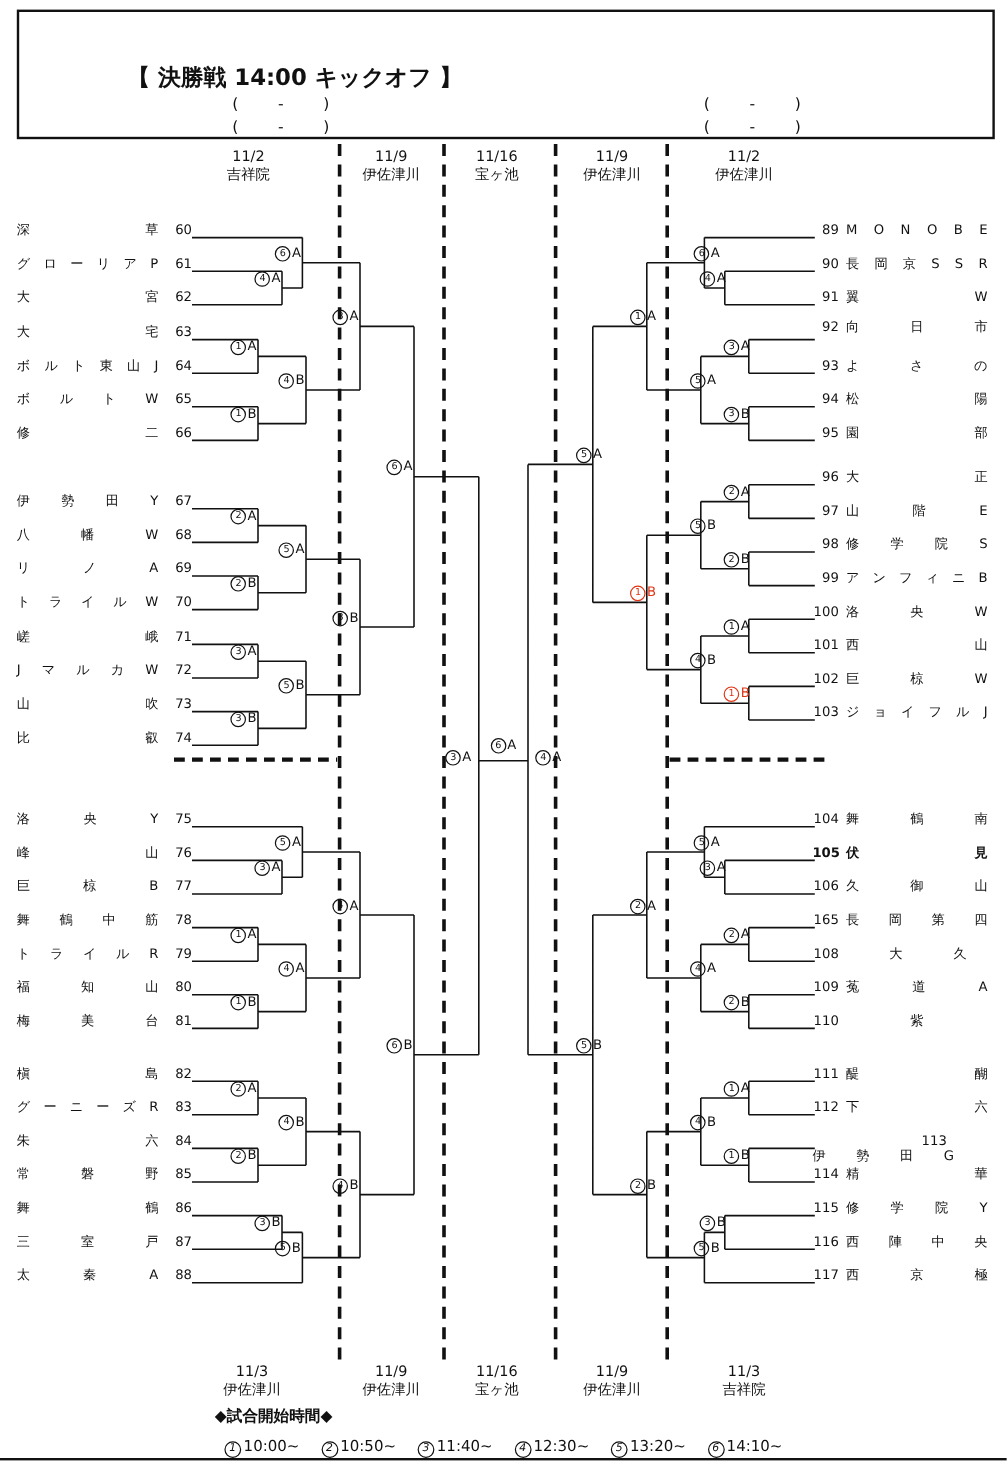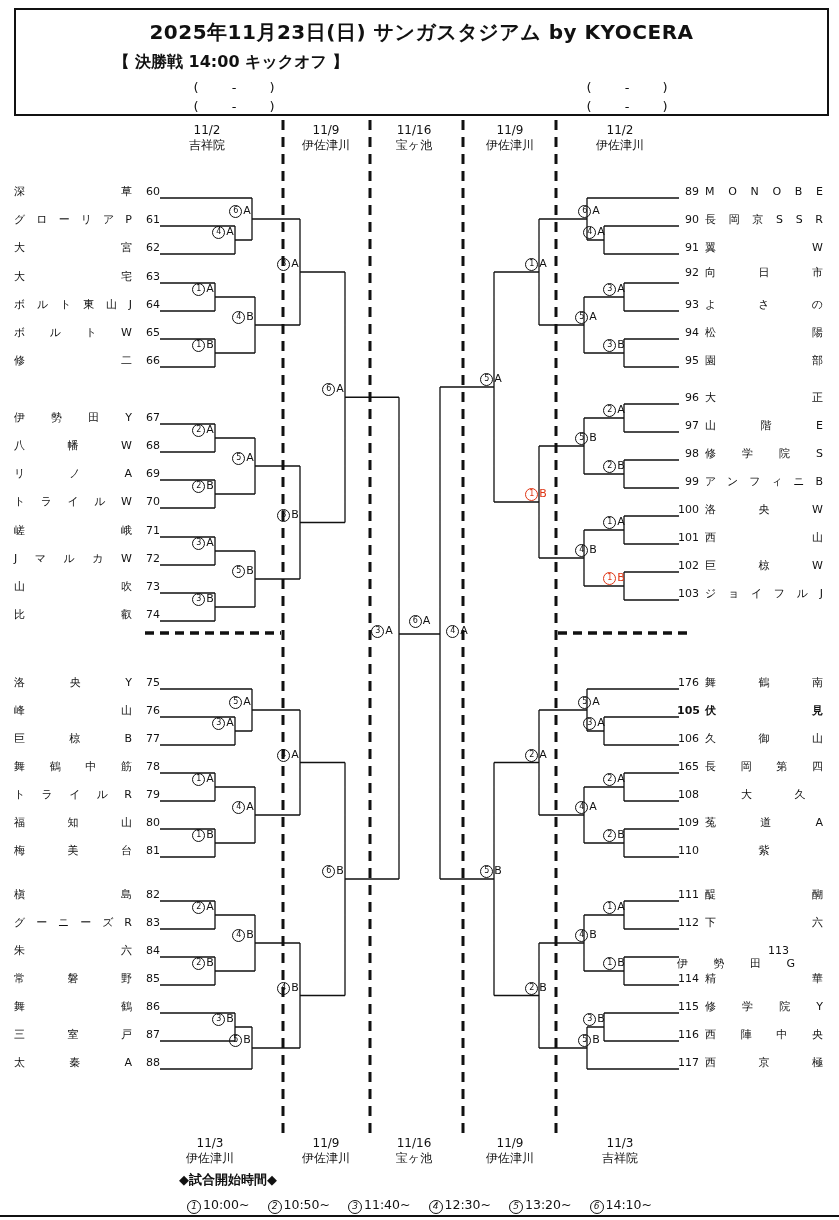--- a/index.html
+++ b/index.html
@@ -3,21 +3,21 @@
 <meta charset="utf-8">
 <style>
   html,body{margin:0;padding:0}
   body{background:#fff;font-family:"DejaVu Sans","Liberation Sans",sans-serif;color:#111}
   #page{position:relative;width:839px;height:1220px;background:#fff;overflow:hidden}
   .abs{position:absolute}
   #lines{left:0;top:0;width:839px;height:1220px}
 
   .hbox{left:14px;top:8px;width:811px;height:104px;border:2px solid #111}
   .htitle{left:0;width:100%;top:9px;text-align:center;font-weight:bold;font-size:20px;letter-spacing:.5px;white-space:nowrap}
-  .hsub{top:42px;width:250px;text-align:center;font-weight:bold;font-size:16px;white-space:nowrap}
+  .hsub{top:42px;width:250px;text-align:center;font-weight:bold;font-size:19px;white-space:nowrap}
   .hsub.hl{left:90px}.hsub.hr{left:482px}
   .hscore{width:250px;text-align:center;font-size:13px;white-space:pre}
   .hscore.hl{left:93px}.hscore.hr{left:486px}
 
   .colhead{width:110px;text-align:center;font-size:12px;line-height:15px;white-space:nowrap}
 
   .team{height:13px;font-size:11px;line-height:13px;display:flex;align-items:flex-end;white-space:nowrap}
   .team .nm{width:118px;display:flex;justify-content:space-between}
   .team .nm.single{justify-content:center}
   .team .no{text-align:right}
@@ -40,21 +40,20 @@
 
 <div id="page">
 
   <svg id="lines" class="abs" viewBox="0 0 839 1220">
     <path id="bpath" fill="none" stroke="#111" stroke-width="1.3" d="M160 226L235 226M160 254L235 254M235 226L235 254M160 198L252 198M235 240L252 240M252 198L252 240M160 283L215 283M160 311L215 311M215 283L215 311M160 339L215 339M160 367L215 367M215 339L215 367M215 297L255 297M215 353L255 353M255 297L255 353M252 219L300 219M255 325L300 325M300 219L300 325M160 424L215 424M160 452L215 452M215 424L215 452M160 480L215 480M160 508L215 508M215 480L215 508M215 438L255 438M215 494L255 494M255 438L255 494M160 537L215 537M160 565L215 565M215 537L215 565M160 593L215 593M160 621L215 621M215 593L215 621M215 551L255 551M215 607L255 607M255 551L255 607M255 466L300 466M255 579L300 579M300 466L300 579M300 272L345 272M300 522.5L345 522.5M345 272L345 522.5M345 397.25L399 397.25M160 717L235 717M160 745L235 745M235 717L235 745M160 689L252 689M235 731L252 731M252 689L252 731M160 773L215 773M160 801L215 801M215 773L215 801M160 829L215 829M160 857L215 857M215 829L215 857M215 787L255 787M215 843L255 843M255 787L255 843M252 710L300 710M255 815L300 815M300 710L300 815M160 901L215 901M160 929L215 929M215 901L215 929M160 957L215 957M160 985L215 985M215 957L215 985M215 915L255 915M215 971L255 971M255 915L255 971M160 1013L235 1013M160 1041L235 1041M235 1013L235 1041M235 1027L252 1027M160 1069L252 1069M252 1027L252 1069M255 943L300 943M252 1048L300 1048M300 943L300 1048M300 762.5L345 762.5M300 995.5L345 995.5M345 762.5L345 995.5M345 879L399 879M679 226L604 226M679 254L604 254M604 226L604 254M679 198L587 198M604 240L587 240M587 198L587 240M679 283L624 283M679 311L624 311M624 283L624 311M679 339L624 339M679 367L624 367M624 339L624 367M624 297L584 297M624 353L584 353M584 297L584 353M587 219L539 219M584 325L539 325M539 219L539 325M679 404L624 404M679 432L624 432M624 404L624 432M679 460L624 460M679 488L624 488M624 460L624 488M624 418L584 418M624 474L584 474M584 418L584 474M679 516L624 516M679 544L624 544M624 516L624 544M679 572L624 572M679 600L624 600M624 572L624 600M624 530L584 530M624 586L584 586M584 530L584 586M584 446L539 446M584 558L539 558M539 446L539 558M539 272L494 272M539 502L494 502M494 272L494 502M494 387L440 387M679 717L604 717M679 745L604 745M604 717L604 745M679 689L587 689M604 731L587 731M587 689L587 731M679 773L624 773M679 801L624 801M624 773L624 801M679 829L624 829M679 857L624 857M624 829L624 857M624 787L584 787M624 843L584 843M584 787L584 843M587 710L539 710M584 815L539 815M539 710L539 815M679 901L624 901M679 929L624 929M624 901L624 929M679 957L624 957M679 985L624 985M624 957L624 985M624 915L584 915M624 971L584 971M584 915L584 971M679 1013L604 1013M679 1041L604 1041M604 1013L604 1041M604 1027L587 1027M679 1069L587 1069M587 1027L587 1069M584 943L539 943M587 1048L539 1048M539 943L539 1048M539 762.5L494 762.5M539 995.5L494 995.5M494 762.5L494 995.5M494 879L440 879M399 397.25L399 879M440 387L440 879M399 634L440 634"></path>
     <path id="vdash" fill="none" stroke="#111" stroke-width="3" stroke-dasharray="10 7" d="M283 120V1133M370 120V1133M463 120V1133M556 120V1133"></path>
     <path id="hdash" fill="none" stroke="#111" stroke-width="3.5" stroke-dasharray="9 6" d="M145 633H281M558 633H688"></path>
   </svg>
 
   <div class="abs hbox">
-    <div class="abs htitle">2025年11月23日(日)  サンガスタジアム by KYOCERA</div>
     <div class="abs hsub hl">【 決勝戦  14:00  キックオフ 】</div>
     <div class="abs hscore hl" style="top:70px">(        -        )</div>
     <div class="abs hscore hl" style="top:89px">(        -        )</div>
     <div class="abs hscore hr" style="top:70px">(        -        )</div>
     <div class="abs hscore hr" style="top:89px">(        -        )</div>
   </div>
 
   <div class="abs legend-head" style="left:158px;top:1171px">◆試合開始時間◆</div>
   <div class="abs times" id="timesRow" style="top:1197px"><span class="titem"><i class="cn">1</i>10:00~</span><span class="titem"><i class="cn">2</i>10:50~</span><span class="titem"><i class="cn">3</i>11:40~</span><span class="titem"><i class="cn">4</i>12:30~</span><span class="titem"><i class="cn">5</i>13:20~</span><span class="titem"><i class="cn">6</i>14:10~</span></div>
   <div class="abs botline"></div>
@@ -476,21 +475,21 @@
       <span class="nm">
         <span>ジ</span>
         <span>ョ</span>
         <span>イ</span>
         <span>フ</span>
         <span>ル</span>
         <span>J</span>
       </span>
     </div>
     <div class="abs team tr" style="top: 676px;">
-      <span class="no">176</span>
+      <span class="no">104</span>
       <span class="nm">
         <span>舞</span>
         <span>鶴</span>
         <span>南</span>
       </span>
     </div>
     <div class="abs team tr" style="top: 704px; font-weight: bold;">
       <span class="no">105</span>
       <span class="nm">
         <span>伏</span>

